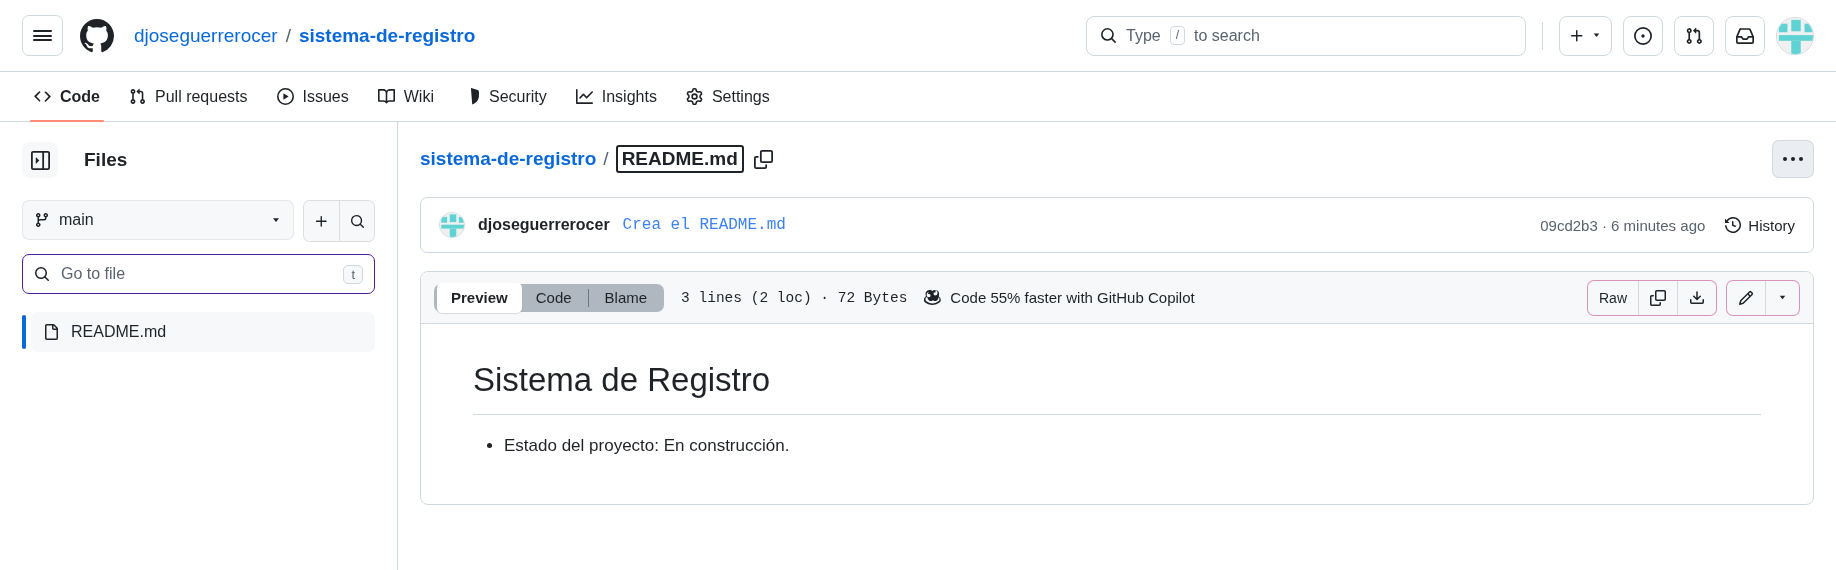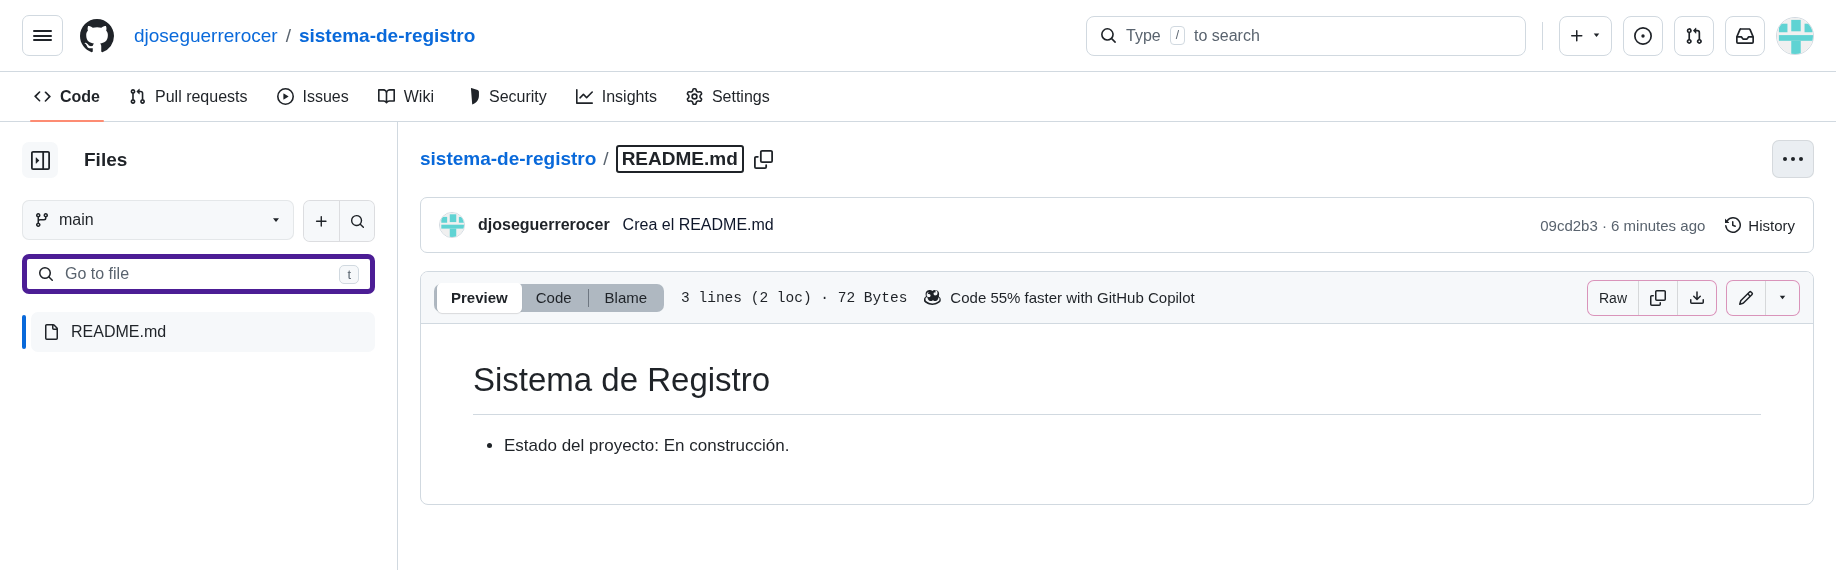--- a/index.html
+++ b/index.html
@@ -193,21 +193,21 @@
   .seg-btn {
     width: 35px; height: 40px;
     display: flex; align-items: center; justify-content: center;
     cursor: pointer;
     background: #f6f8fa;
   }
   .seg-btn + .seg-btn { border-left: 1px solid rgba(31,35,40,0.12); }
 
   .gotofile {
     height: 40px;
-    border: 5px solid #4c1d95;
+    border: 1px solid #4c1d95;
     border-radius: 7px;
     display: flex;
     align-items: center;
     padding: 0 11px;
     gap: 11px;
     font-size: 16px;
     color: #59636e;
     cursor: text;
     margin-bottom: 18px;
     background: #fff;
@@ -300,21 +300,21 @@
     background: #fff;
   }
   .commit-avatar {
     width: 26px; height: 26px;
     border-radius: 50%;
     overflow: hidden;
     flex: none;
     border: 1px solid #d1d9e0;
   }
   .commit-author { font-size: 16px; font-weight: bold; cursor: pointer; }
-  .commit-msg { font-size: 16px; color: #0f172a; cursor: pointer; }
+  .commit-msg { font-size: 16px; color: #3b82f6; cursor: pointer; font-family: Liberation Mono, monospace; }
   .commit-right {
     margin-left: auto;
     display: flex;
     align-items: center;
     gap: 20px;
   }
   .commit-meta { font-size: 15px; color: #59636e; }
   .history-link {
     display: flex; align-items: center; gap: 7px;
     font-size: 15px; font-weight: normal; color: #1f2328;

